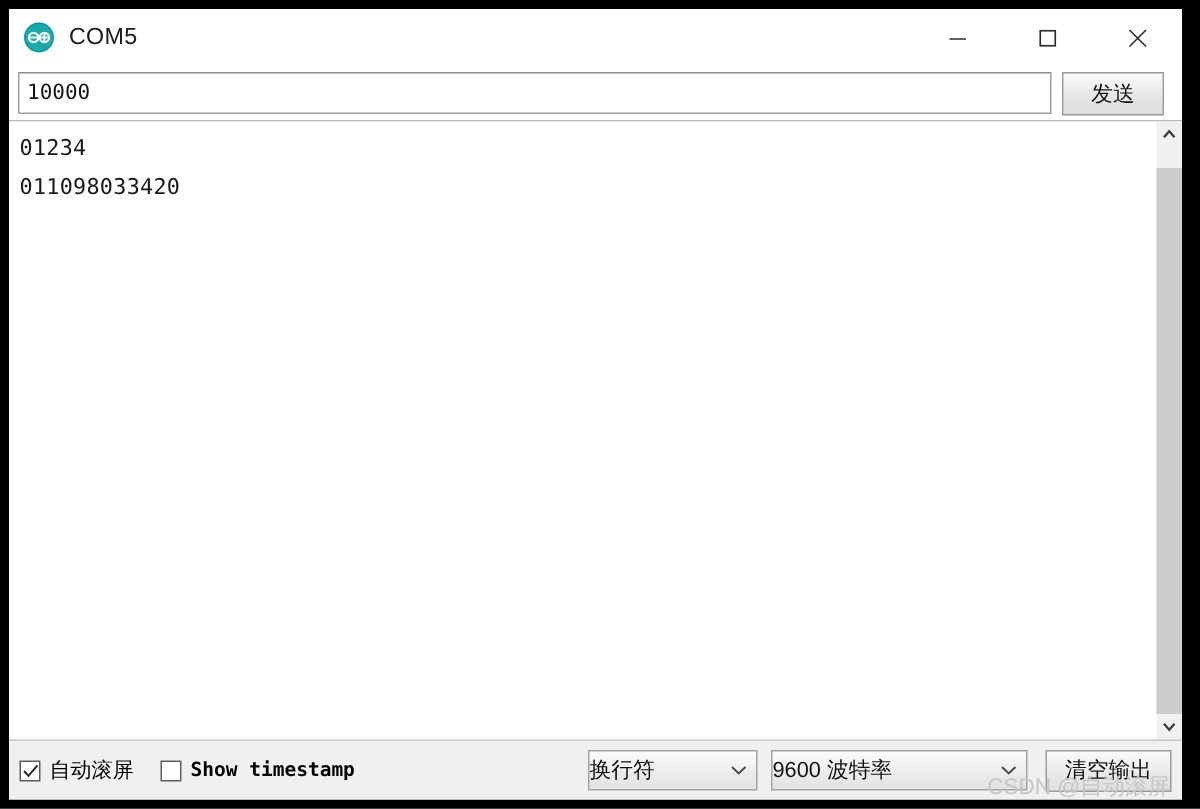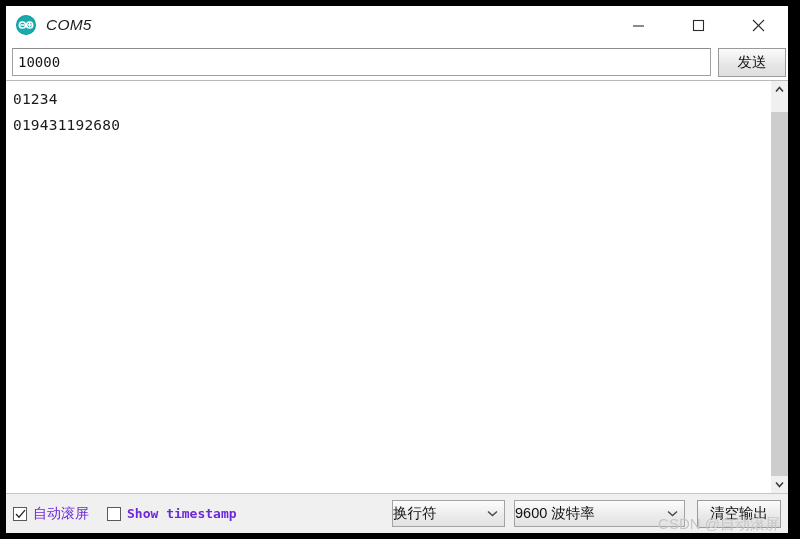--- a/index.html
+++ b/index.html
@@ -27,21 +27,20 @@
   }
 
   
   #titlebar {
     height: 38px;
     background: #ffffff;
     display: flex;
     align-items: center;
     flex: 0 0 auto;
     position: relative;
-    font-style: italic;
   }
   #app-icon {
     margin-left: 9px;
     width: 22px;
     height: 22px;
     flex: 0 0 auto;
   }
   #title-text {
     margin-left: 9px;
     font-size: 15.5px;
@@ -68,21 +67,21 @@
   }
   .win-btn svg { display: block; }
 
   
   #send-row {
     height: 36px;
     flex: 0 0 auto;
     display: flex;
     align-items: center;
     background: #ffffff;
-    padding: 0 2px 0 6px;
+    padding: 0 12px 0 6px;
     box-sizing: border-box;
   }
   #send-input {
     flex: 1 1 auto;
     height: 28px;
     box-sizing: border-box;
     border: 1px solid #a0a0a0;
     border-top-color: #8c8c8c;
     background: #ffffff;
     font-family: "DejaVu Sans Mono", "Liberation Mono", monospace;
@@ -190,21 +189,21 @@
     background: #ffffff;
     box-sizing: border-box;
     display: flex;
     align-items: center;
     justify-content: center;
     flex: 0 0 auto;
   }
   .chk-label {
     margin-left: 6px;
     font-size: 14px;
-    color: #6d28d9;
+    color: #000000;
     white-space: nowrap;
   }
   .chk-label.mono {
     font-family: "DejaVu Sans Mono", "Liberation Mono", monospace;
     font-size: 13px;
     font-weight: bold;
   }
 
   .combo {
     height: 27px;
@@ -301,21 +300,21 @@
   </div>
 
   <div id="send-row">
     <input id="send-input" type="text" value="10000" style="">
     <button id="send-button">发送</button>
   </div>
 
   <div id="output-wrap">
     <div id="output">
       <div class="out-line">01234</div>
-      <div class="out-line">019431192680</div>
+      <div class="out-line">011098033420</div>
     </div>
 
     <div id="vscroll">
       <div class="sb-arrow">
         <svg width="9" height="7" viewBox="0 0 9 7">
           <polyline points="1,5.5 4.5,1.5 8,5.5" fill="none" stroke="#3a3a3a" stroke-width="1.5"></polyline>
         </svg>
       </div>
       <div id="sb-track">
         <div id="sb-thumb"></div>

